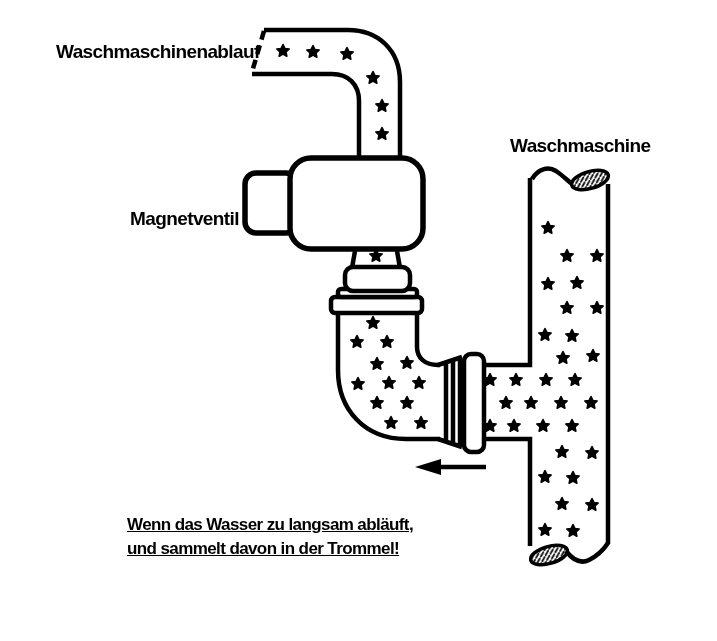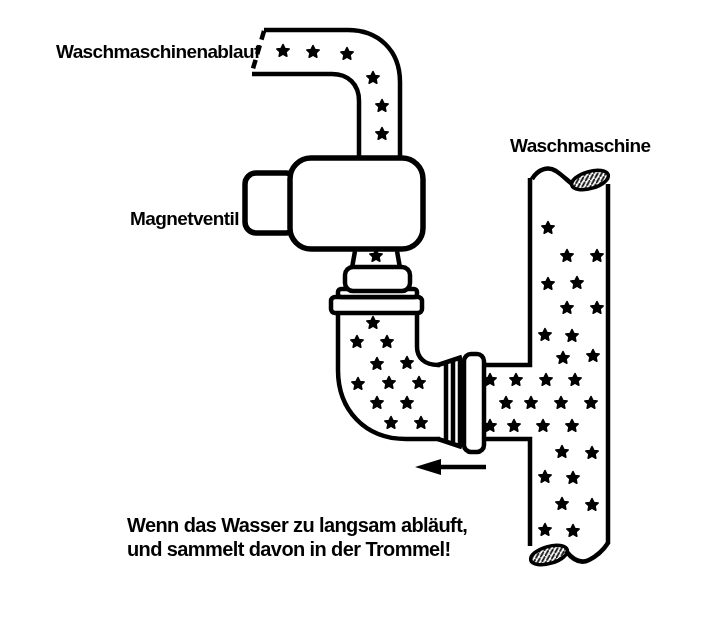--- a/index.html
+++ b/index.html
@@ -16,21 +16,21 @@
   .dashed { fill:none; stroke:#000; stroke-width:4.5; stroke-dasharray:9 6; stroke-linecap:butt; }
   .breakcap { stroke:#000; stroke-width:3.5; }
   .arrowline { fill:none; stroke:#000; stroke-width:4.5; }
   .arrowhead { fill:#000; stroke:none; }
   .lbl {
     position:absolute; color:#000; font-weight:bold; font-size:19px;
     letter-spacing:-0.6px; white-space:nowrap; line-height:21px;
   }
   .caption {
     position:absolute; left:127px; top:513px; color:#000; font-weight:bold;
-    font-size:20px; letter-spacing:-0.6px; line-height:24px; white-space:nowrap;
+    font-size:17px; letter-spacing:-0.6px; line-height:24px; white-space:nowrap;text-decoration:underline;
   }
 </style>
 </head>
 <body>
 
 <div class="stage">
 
   <svg class="diagram" width="717" height="641" viewBox="0 0 717 641">
     <defs>
       <pattern id="hatch" patternUnits="userSpaceOnUse" width="5" height="5">

